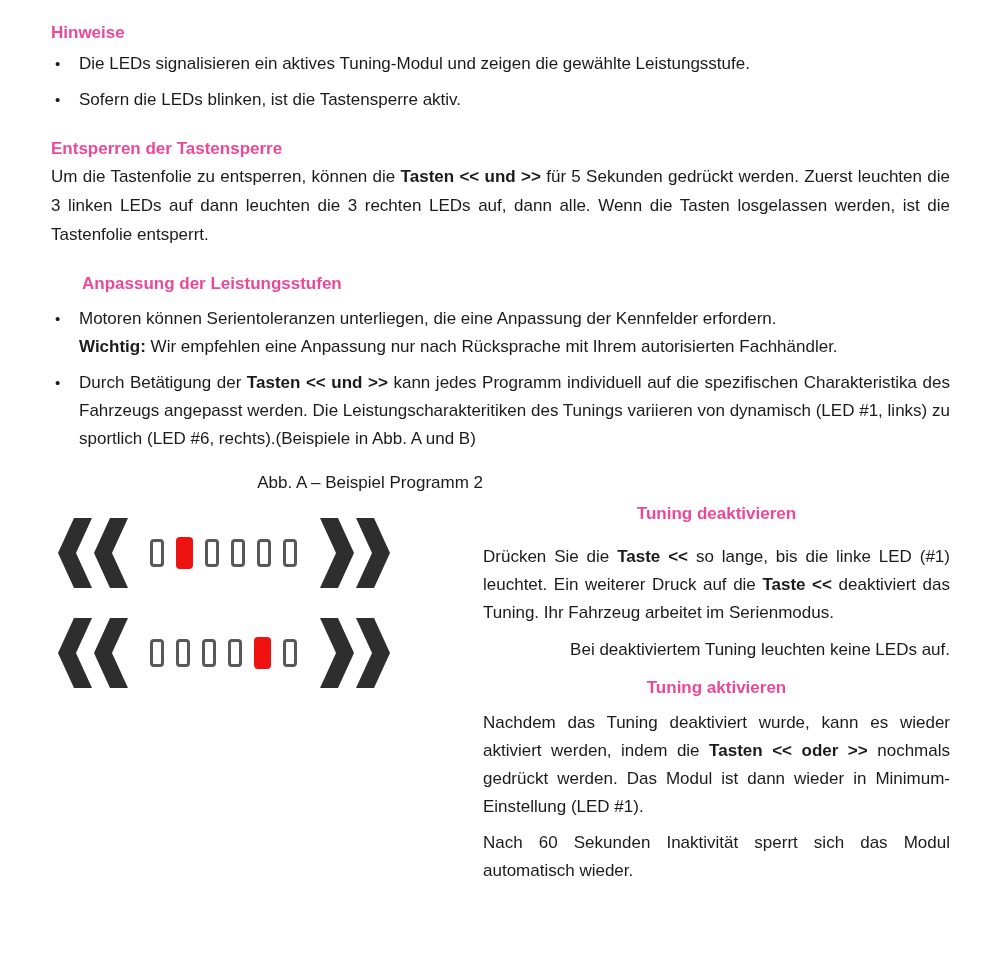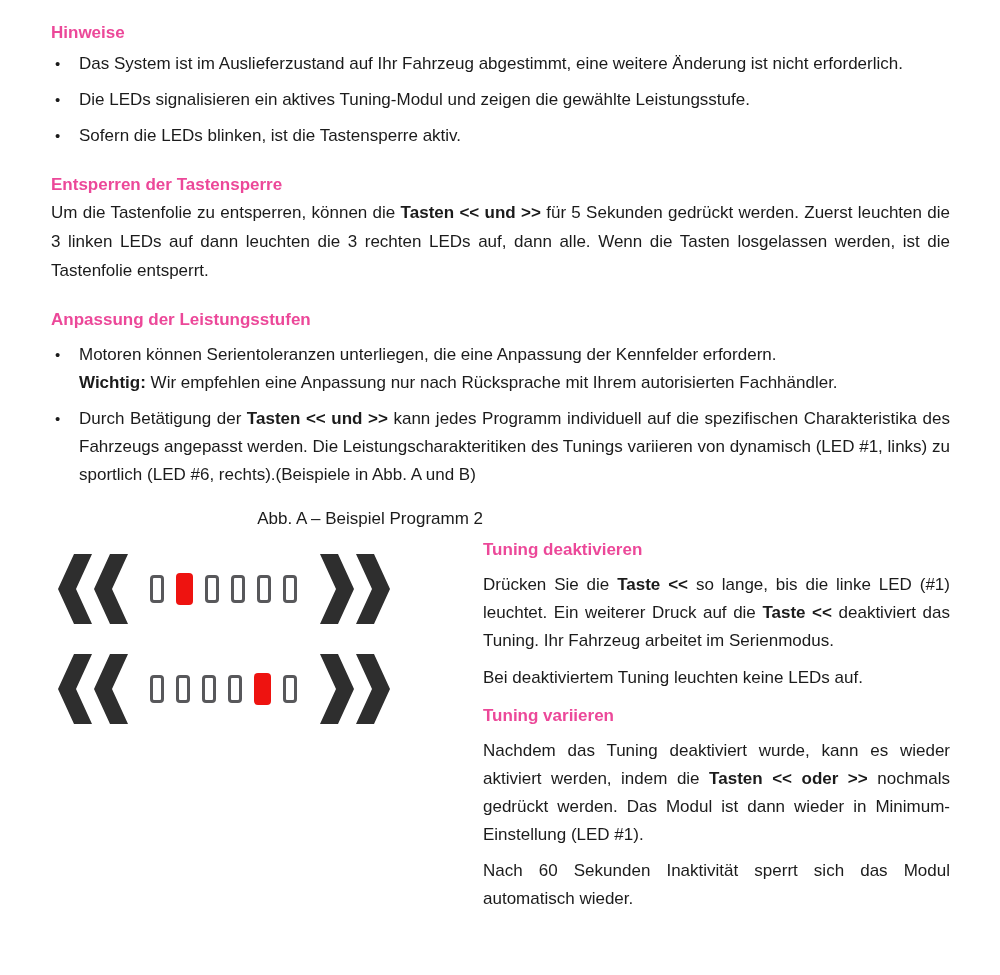--- a/index.html
+++ b/index.html
@@ -17,55 +17,54 @@
   h3{margin:0;font-size:17px;line-height:26px;font-weight:bold;color:#ec4899;}
   p{margin:0;line-height:29px;}
   .justify{text-align:justify;}
   ul{list-style:none;margin:4px 0 0 0;padding:0;}
   li{position:relative;padding-left:28px;line-height:28px;}
   li::before{content:"\2022";position:absolute;left:4px;top:0;font-size:15px;color:#1b1b1b;}
   li + li{margin-top:8px;}
 
   .sec2-title{margin-top:22px;}
   .sec2-p1{margin-top:14px;}
-  .sec3-title{margin-top:22px;}
+  .sec3-title{margin-top:22px;margin-left:31px;}
   .sec3-list{margin-top:8px;}
 
   .columns{display:flex;margin-top:18px;}
   .col-left{width:432px;flex:0 0 432px;text-align:right;}
   .col-right{flex:1;padding-top:30px;}
 
   .fig-label{line-height:24px;}
   .figure{position:relative;width:332px;height:72px;margin-left:7px;}
   .figure.fig-a{margin-top:22px;}
   .fig-label-b{margin-top:112px;}
   .figure.fig-b{margin-top:28px;}
   .figure svg{position:absolute;left:0;top:0;display:block;}
   .chev{fill:#2e2e2e;}
   .led-row{position:absolute;left:92px;top:19px;height:34px;display:flex;align-items:center;gap:12px;}
   .led{width:14px;height:28px;box-sizing:border-box;border:3.5px solid #58585b;border-radius:4px;background:#ffffff;}
   .led.on{width:17px;height:32px;border:none;background:#ee1310;border-radius:4px;}
 
-  .col-right h3{line-height:26px;}
+  .col-right h3{line-height:26px;text-align:center;}
   .col-right p{line-height:28px;}
-  .rp1{margin-top:8px;}
-  .rp2{margin-top:9px;}
+  .rp1{margin-top:16px;}
+  .rp2{margin-top:9px;text-align:right;}
   .rh2{margin-top:11px;}
   .rp3{margin-top:8px;}
   .rp4{margin-top:8px;}
   b{font-weight:bold;}
 </style>
 </head>
 <body>
 
 <div class="page">
 
   <h3>Hinweise</h3>
   <ul>
-    <li class="justify"><span>Das System ist im Auslieferzustand auf Ihr Fahrzeug abgestimmt, eine weitere Änderung ist nicht erforderlich.</span></li>
     <li><span>Die LEDs signalisieren ein aktives Tuning-Modul und zeigen die gewählte Leistungsstufe.</span></li>
     <li><span>Sofern die LEDs blinken, ist die Tastensperre aktiv.</span></li>
   </ul>
 
   <h3 class="sec2-title">Entsperren der Tastensperre</h3>
   <p class="justify"><span>Um die Tastenfolie zu entsperren, können die </span><b>Tasten &lt;&lt; und &gt;&gt;</b><span> für 5 Sekunden gedrückt werden. Zuerst leuchten die 3 linken LEDs auf dann leuchten die 3 rechten LEDs auf, dann alle. Wenn die Tasten losgelassen werden, ist die Tastenfolie entsperrt.</span></p>
 
   <h3 class="sec3-title">Anpassung der Leistungsstufen</h3>
   <ul class="sec3-list">
     <li><span><span>Motoren können Serientoleranzen unterliegen, die eine Anpassung der Kennfelder erfordern.</span><br><b>Wichtig:</b><span> Wir empfehlen eine Anpassung nur nach Rücksprache mit Ihrem autorisierten Fachhändler.</span></span></li>
@@ -118,19 +117,19 @@
             <div class="led on"></div>
             <div class="led"></div>
           </div>
       </div>
     </div>
 
     <div class="col-right">
       <h3>Tuning deaktivieren</h3>
       <p class="justify rp1"><span>Drücken Sie die </span><b>Taste &lt;&lt;</b><span> so lange, bis die linke LED (#1) leuchtet. Ein weiterer Druck auf die </span><b>Taste &lt;&lt;</b><span> deaktiviert das Tuning. Ihr Fahrzeug arbeitet im Serienmodus.</span></p>
       <p class="rp2">Bei deaktiviertem Tuning leuchten keine LEDs auf.</p>
-      <h3 class="rh2">Tuning variieren</h3>
+      <h3 class="rh2">Tuning aktivieren</h3>
       <p class="justify rp3"><span>Nachdem das Tuning deaktiviert wurde, kann es wieder aktiviert werden, indem die </span><b>Tasten &lt;&lt; oder &gt;&gt;</b><span> nochmals gedrückt werden. Das Modul ist dann wieder in Minimum-Einstellung (LED #1).</span></p>
       <p class="justify rp4">Nach 60 Sekunden Inaktivität sperrt sich das Modul automatisch wieder.</p>
     </div>
 
   </div>
 </div>
 
 </body></html>

